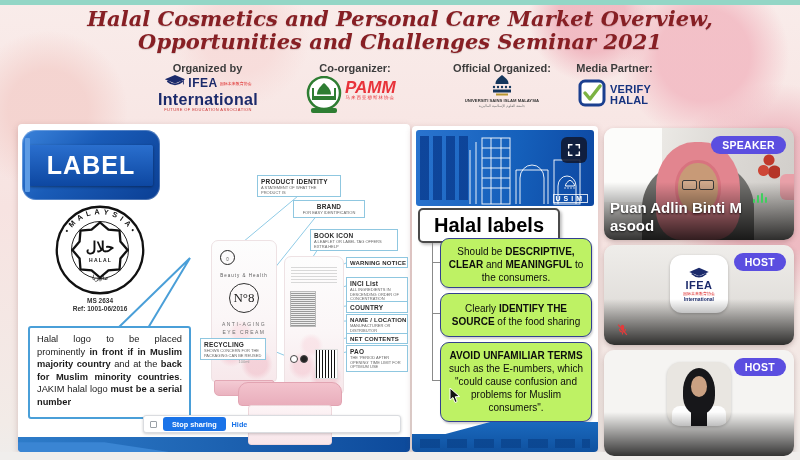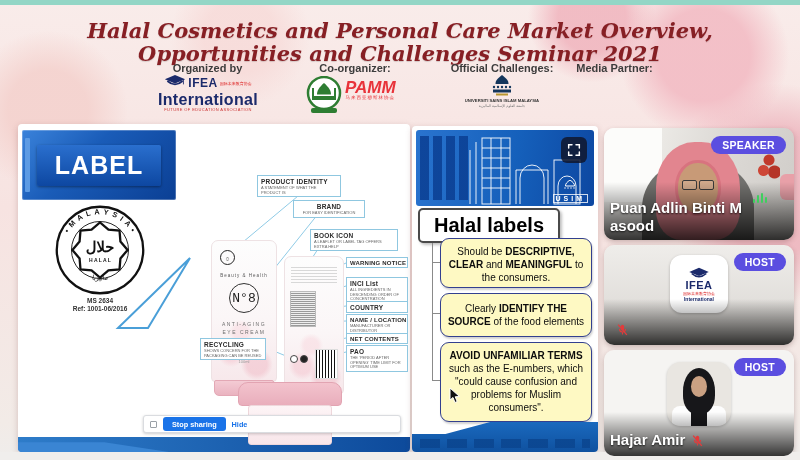--- a/index.html
+++ b/index.html
@@ -13,21 +13,21 @@
       radial-gradient(circle at 6% 24%, rgba(244,210,206,.9) 0 40px, rgba(244,210,206,0) 80px),
       radial-gradient(circle at 30% 8%, rgba(247,218,216,.8) 0 36px, rgba(247,218,216,0) 70px),
       linear-gradient(180deg,#f9ecea 0%,#f7e3e1 45%,#f2ebe7 92%,#efedeb 100%);
   }
   .teal-strip { position:absolute; left:0; top:0; width:800px; height:5px; background:#93d6c6; }
   .bottom-strip { position:absolute; left:0; bottom:0; width:800px; height:8px; background:#f0eeec; }
 
   
   .banner { position:absolute; left:0; top:7px; width:800px; text-align:center;
     font-family:"DejaVu Serif",serif; font-style:italic; font-weight:bold;
-    font-size:21px; line-height:23px; color:#871f24; text-shadow:0 1px 1px rgba(0,0,0,.15);margin-top:12px; }
+    font-size:21px; line-height:23px; color:#871f24; text-shadow:0 1px 1px rgba(0,0,0,.15); }
 
   
   .p-label { position:absolute; font-size:11px; font-weight:bold; color:#3c3c3c; text-align:center; }
   .ifea { text-align:center; color:#1b2a6b; }
   .ifea .row1 { display:flex; align-items:center; justify-content:center; gap:2px; }
   .ifea .acr { font-size:12px; font-weight:bold; letter-spacing:.5px; }
   .ifea .cn { font-size:4px; color:#d22; }
   .ifea .intl { font-size:16px; font-weight:bold; letter-spacing:.3px; line-height:15px; }
   .ifea .tag { font-size:4px; color:#c33; letter-spacing:.4px; }
   .pamm-txt { font-size:17px; font-weight:800; font-style:italic; color:#e8333a; line-height:15px; }
@@ -37,21 +37,21 @@
   .verify { display:flex; align-items:center; gap:4px; }
   .verify .txt { color:#16337f; font-weight:800; font-size:11px; line-height:11px; letter-spacing:.2px; }
 
   
   .panel-a { position:absolute; left:18px; top:124px; width:392px; height:328px; background:#fff;
     border-radius:4px; box-shadow:0 2px 6px rgba(120,60,60,.25); }
   .panel-b { position:absolute; left:412px; top:126px; width:186px; height:326px; background:#fff;
     border-radius:4px; box-shadow:0 2px 6px rgba(120,60,60,.25); }
 
   
-  .label-box { position:absolute; left:4px; top:6px; width:154px; height:70px; border-radius:2px;
+  .label-box { position:absolute; left:4px; top:6px; width:138px; height:70px; border-radius:14px;
     background:linear-gradient(135deg,#3a82da 0%,#1a5cb8 40%,#0b3f94 100%);
     display:flex; align-items:center; justify-content:center; box-shadow:inset 0 0 0 1px rgba(255,255,255,.25); }
   .label-box::before { content:""; position:absolute; left:3px; top:8px; width:5px; height:54px; background:#5d9be4; border-radius:1px; }
   .label-inner { background:linear-gradient(180deg,#2a6fce,#0d47a1); border-radius:2px; padding:6px 18px;
     color:#fff; font-size:25px; font-weight:bold; letter-spacing:1px; box-shadow:0 1px 3px rgba(0,0,0,.4); }
 
   .ms-text { position:absolute; left:18px; top:173px; width:128px; text-align:center;
     font-size:6.5px; font-weight:bold; color:#333; line-height:8px; }
 
   .bubble { position:absolute; left:10px; top:202px; width:163px; height:93px; background:#fff;
@@ -78,21 +78,21 @@
     background:linear-gradient(180deg,#f3c3cd,#e9aebc); border-radius:10px 10px 4px 4px; border:1px solid #e2a4b2; }
   .jar-body { position:absolute; left:230px; top:281px; width:84px; height:40px; z-index:5;
     background:linear-gradient(180deg,#fdf4f6,#f8e6ea); border:1px solid #eed7db; border-radius:3px;
     text-align:center; padding-top:9px; }
   .jar-body .jb { font-size:4.5px; letter-spacing:1px; color:#8a7a7c; }
 
   .t1-logo { position:absolute; left:8px; top:9px; width:15px; height:15px; border:1.5px solid #222; border-radius:50%;
     display:flex; align-items:center; justify-content:center; font-size:6px; color:#222; }
   .t1-brand { position:absolute; left:0; top:32px; width:100%; text-align:center; font-size:4.5px; letter-spacing:1px; color:#555; }
   .t1-no8 { position:absolute; left:17px; top:42px; width:30px; height:30px; border:1px solid #333; border-radius:50%;
-    display:flex; align-items:center; justify-content:center; font-family:Liberation Mono, monospace; font-size:13px; color:#222; }
+    display:flex; align-items:center; justify-content:center; font-family:Liberation Serif, serif; font-size:13px; color:#222; }
   .t1-l1 { position:absolute; left:0; top:80px; width:100%; text-align:center; font-size:5px; letter-spacing:1.5px; color:#6e6e6e; }
   .t1-l2 { position:absolute; left:0; top:88px; width:100%; text-align:center; font-size:5px; letter-spacing:1.5px; color:#6e6e6e; }
   .t1-size { position:absolute; left:0; top:118px; width:100%; text-align:center; font-size:4px; color:#999; }
 
   .t2-lines { position:absolute; left:6px; top:8px; width:46px; height:18px;
     background:repeating-linear-gradient(0deg,#d8d8d8 0 1px,transparent 1px 3px); }
   .t2-inci { position:absolute; left:5px; top:34px; width:26px; height:36px; border:1px solid #bbb;
     background:repeating-linear-gradient(0deg,#9a9a9a 0 1px,#eee 1px 2px); }
   .t2-barcode { position:absolute; left:30px; top:92px; width:23px; height:30px;
     background:repeating-linear-gradient(90deg,#111 0 1px,#fff 1px 3px); border:1px solid #ddd; }
@@ -111,21 +111,21 @@
     background:repeating-linear-gradient(90deg,#0a3e92 0 9px,rgba(30,107,200,.15) 9px 13px); }
   .pb-usim { position:absolute; right:6px; bottom:3px; text-align:center; color:#fff; }
   .pb-usim .u-txt { font-size:7px; font-weight:bold; letter-spacing:3px; border:1px solid rgba(255,255,255,.8); padding:0 2px; }
   .expand-btn { position:absolute; right:7px; top:7px; width:26px; height:26px; border-radius:6px;
     background:rgba(16,22,44,.85); display:flex; align-items:center; justify-content:center; cursor:pointer; }
   .hl-title-box { position:absolute; left:6px; top:82px; width:142px; height:35px; background:#fff;
     border:2px solid #4a4a4a; border-radius:5px; box-shadow:2px 2px 3px rgba(0,0,0,.25);
     display:flex; align-items:center; justify-content:center; font-size:20px; font-weight:bold; color:#000; }
   .tree-v { position:absolute; left:20px; top:117px; width:1px; height:138px; background:#8a8a8a; }
   .tree-h { position:absolute; left:20px; width:8px; height:1px; background:#8a8a8a; }
-  .hl-box { position:absolute; left:28px; width:152px; background:#fef9c3; border:1.5px solid #33408f;
+  .hl-box { position:absolute; left:28px; width:152px; background:#bef264; border:1.5px solid #33408f;
     border-radius:9px; padding:6px 6px; font-size:10px; line-height:13px; color:#0d0d0d; text-align:center;
     box-shadow:1px 2px 2px rgba(0,0,0,.18); }
   .panel-b-footer { position:absolute; left:0; bottom:0; width:100%; height:30px;
     background:linear-gradient(180deg,#1a69be,#0f519f); border-radius:0 0 4px 4px;
     clip-path:polygon(0 40%, 18% 40%, 42% 0, 100% 0, 100% 100%, 0 100%); }
   .panel-b-footer::after { content:""; position:absolute; left:8px; right:8px; bottom:4px; height:9px; opacity:.9;
     background:repeating-linear-gradient(90deg,#0b4690 0 20px,transparent 20px 27px); }
 
   
   .conn { position:absolute; left:0; top:0; z-index:1; }
@@ -226,37 +226,49 @@
       <rect x="6" y="12" width="2" height="12" fill="#2e7d32"></rect>
         <rect x="28" y="12" width="2" height="12" fill="#2e7d32"></rect>
       <rect x="5" y="32" width="26" height="5" rx="2" fill="#2e7d32"></rect>
     </svg>
   </span>
   <div style="position:absolute;left:345px;top:80px;text-align:center;">
     <div class="pamm-txt">PAMM</div>
     <div class="pamm-cn">马来西亚穆斯林协会</div>
   </div>
 
-  <div class="p-label" style="left:443px;top:62px;width:118px;">Official Challenges:</div>
+  <div class="p-label" style="left:443px;top:62px;width:118px;">Official Organized:</div>
   <span style="position:absolute;left:490px;top:74px;">
     <svg width="24" height="22" viewBox="0 0 24 22">
       <path d="M12,1 c4.5,3.5 6.5,5.5 6.5,9 h-13 c0-3.5 2-5.5 6.5-9 z" fill="#14365c"></path>
       <circle cx="4" cy="13" r="1.2" fill="#14365c"></circle>
         <circle cx="8" cy="13" r="1.2" fill="#14365c"></circle>
         <circle cx="12" cy="13" r="1.2" fill="#14365c"></circle>
         <circle cx="16" cy="13" r="1.2" fill="#14365c"></circle>
         <circle cx="20" cy="13" r="1.2" fill="#14365c"></circle>
       <rect x="3" y="15.5" width="18" height="3" fill="#14365c"></rect>
         <rect x="6" y="19.5" width="12" height="2" fill="#b8952f"></rect>
     </svg>
   </span>
   <div class="usim-name" style="position:absolute;left:452px;top:98px;width:100px;">UNIVERSITI SAINS ISLAM MALAYSIA</div>
   <div class="usim-ar" style="position:absolute;left:452px;top:104px;width:100px;">جامعة العلوم الإسلامية الماليزية</div>
 
   <div class="p-label" style="left:562px;top:62px;width:105px;">Media Partner:</div>
+  <div class="verify" style="position:absolute;left:578px;top:79px;">
+    <span>
+      <svg width="28" height="28" viewBox="0 0 28 28">
+          <rect x="2" y="2" width="24" height="24" rx="5" fill="#fff" stroke="#1b3f8f" stroke-width="3"></rect>
+          <polyline points="7,14 12,20 22,7" fill="none" stroke="#7cb342" stroke-width="3.5" stroke-linecap="round" stroke-linejoin="round"></polyline>
+        </svg>
+    </span>
+    <span class="txt">
+      <span style="display:block">VERIFY</span>
+      <span style="display:block">HALAL</span>
+    </span>
+  </div>
 
   <div class="panel-a">
 
     <svg class="conn" width="392" height="328" viewBox="0 0 392 328">
       <polygon points="100,204 130,204 172,134" fill="#fff" stroke="#4a9fd8" stroke-width="2"></polygon>
       <g stroke="#8fcbe6" stroke-width="1" fill="none">
         <path d="M280,72 L225,118"></path>
           <path d="M300,90 L252,150"></path>
           <path d="M300,125 L285,148"></path>
         <path d="M328,139 L305,150"></path>
@@ -287,20 +299,21 @@
         <polygon points="80,50 72.2,59.2 71.2,71.2 59.2,72.2 50,80 40.8,72.2 28.8,71.2 27.8,59.2 20,50 27.8,40.8 28.8,28.8 40.8,27.8 50,20 59.2,27.8 71.2,28.8 72.2,40.8" fill="#fff" stroke="#111" stroke-width="2.5"></polygon>
         <text x="50" y="52" text-anchor="middle" font-size="16" font-weight="bold" fill="#111">حلال</text>
         <text x="50" y="63" text-anchor="middle" font-size="5.5" font-weight="bold" fill="#111">H A L A L</text>
       </svg>
     </span>
     <div class="ms-text">
       <span style="display:block">MS 2634</span>
       <span style="display:block">Ref: 1001-06/2016</span>
     </div>
 
+    <div class="bubble"><span>Halal logo to be placed prominently </span><b>in front if in Muslim majority country</b><span> and at the </span><b>back for Muslim minority countries</b><span>. JAKIM halal logo </span><b>must be a serial number</b></div>
 
 
     <div class="callout" style="left:239px;top:51px;width:84px;">
       <div class="ct">PRODUCT IDENTITY</div>
       <div class="cs">A STATEMENT OF WHAT THE PRODUCT IS</div>
     </div>
     <div class="callout" style="left:275px;top:76px;width:72px;text-align:center;">
       <div class="ct">BRAND</div>
       <div class="cs">FOR EASY IDENTIFICATION</div>
     </div>
@@ -401,21 +414,21 @@
 
     <div class="hl-title-box">Halal labels</div>
 
     <div class="tree-v"></div>
     <div class="tree-h" style="top:136px;"></div>
     <div class="tree-h" style="top:187px;"></div>
     <div class="tree-h" style="top:254px;"></div>
 
     <div class="hl-box" style="top:112px;height:50px;"><span>Should be </span><b>DESCRIPTIVE, CLEAR</b><span> and </span><b>MEANINGFUL</b><span> to the consumers.</span></div>
     <div class="hl-box" style="top:167px;height:44px;display:flex;align-items:center;justify-content:center;">
-        <span><span>Clearly </span><b>IDENTIFY THE SOURCE</b><span> of the food elements</span></span>
+        <span><span>Clearly </span><b>IDENTIFY THE SOURCE</b><span> of the food sharing</span></span>
       </div>
     <div class="hl-box" style="top:216px;height:80px;"><b>AVOID UNFAMILIAR TERMS</b><span> such as the E-numbers, which "could cause confusion and problems for Muslim consumers".</span></div>
 
     <div class="panel-b-footer"></div>
   </div>
 
   <div class="tile" style="top:128px;height:112px;">
     <div class="t1-bg">
       <div class="t1-win"></div>
       <div class="t1-plant"></div>
@@ -462,26 +475,20 @@
     <div class="t3-bg">
       <div class="avatar-ph">
         <div class="t3-blazer"></div>
         <div class="t3-hijab"></div>
         <div class="t3-face"></div>
         <div class="t3-drape"></div>
       </div>
     </div>
     <div class="badge">HOST</div>
     <div class="tile-shade" style="height:44px;"></div>
-    <div class="tile-name"><span>Hajar Amir</span><span class="mic-muted"><svg width="13" height="13" viewBox="0 0 24 24">
-            <path d="M12 3a3 3 0 0 1 3 3v5a3 3 0 0 1-6 0V6a3 3 0 0 1 3-3z" fill="#e23b3b"></path>
-            <path d="M6.5 11a5.5 5.5 0 0 0 11 0" stroke="#e23b3b" stroke-width="2" fill="none"></path>
-            <line x1="12" y1="17" x2="12" y2="21" stroke="#e23b3b" stroke-width="2"></line>
-            <line x1="4" y1="3" x2="20" y2="22" stroke="#e23b3b" stroke-width="2.4"></line>
-          </svg></span></div>
   </div>
 
   <div class="share-bar">
     <div class="share-ic"></div>
     <button class="stop-btn">Stop sharing</button>
     <span class="hide-link">Hide</span>
   </div>
 
   <svg class="cursor-arrow" width="12" height="16" viewBox="0 0 12 16">
     <polygon points="1,0 1,12 4,9.5 6,14.5 8.2,13.5 6.2,8.8 10.5,8.5" fill="#111" stroke="#fff" stroke-width="1"></polygon>

